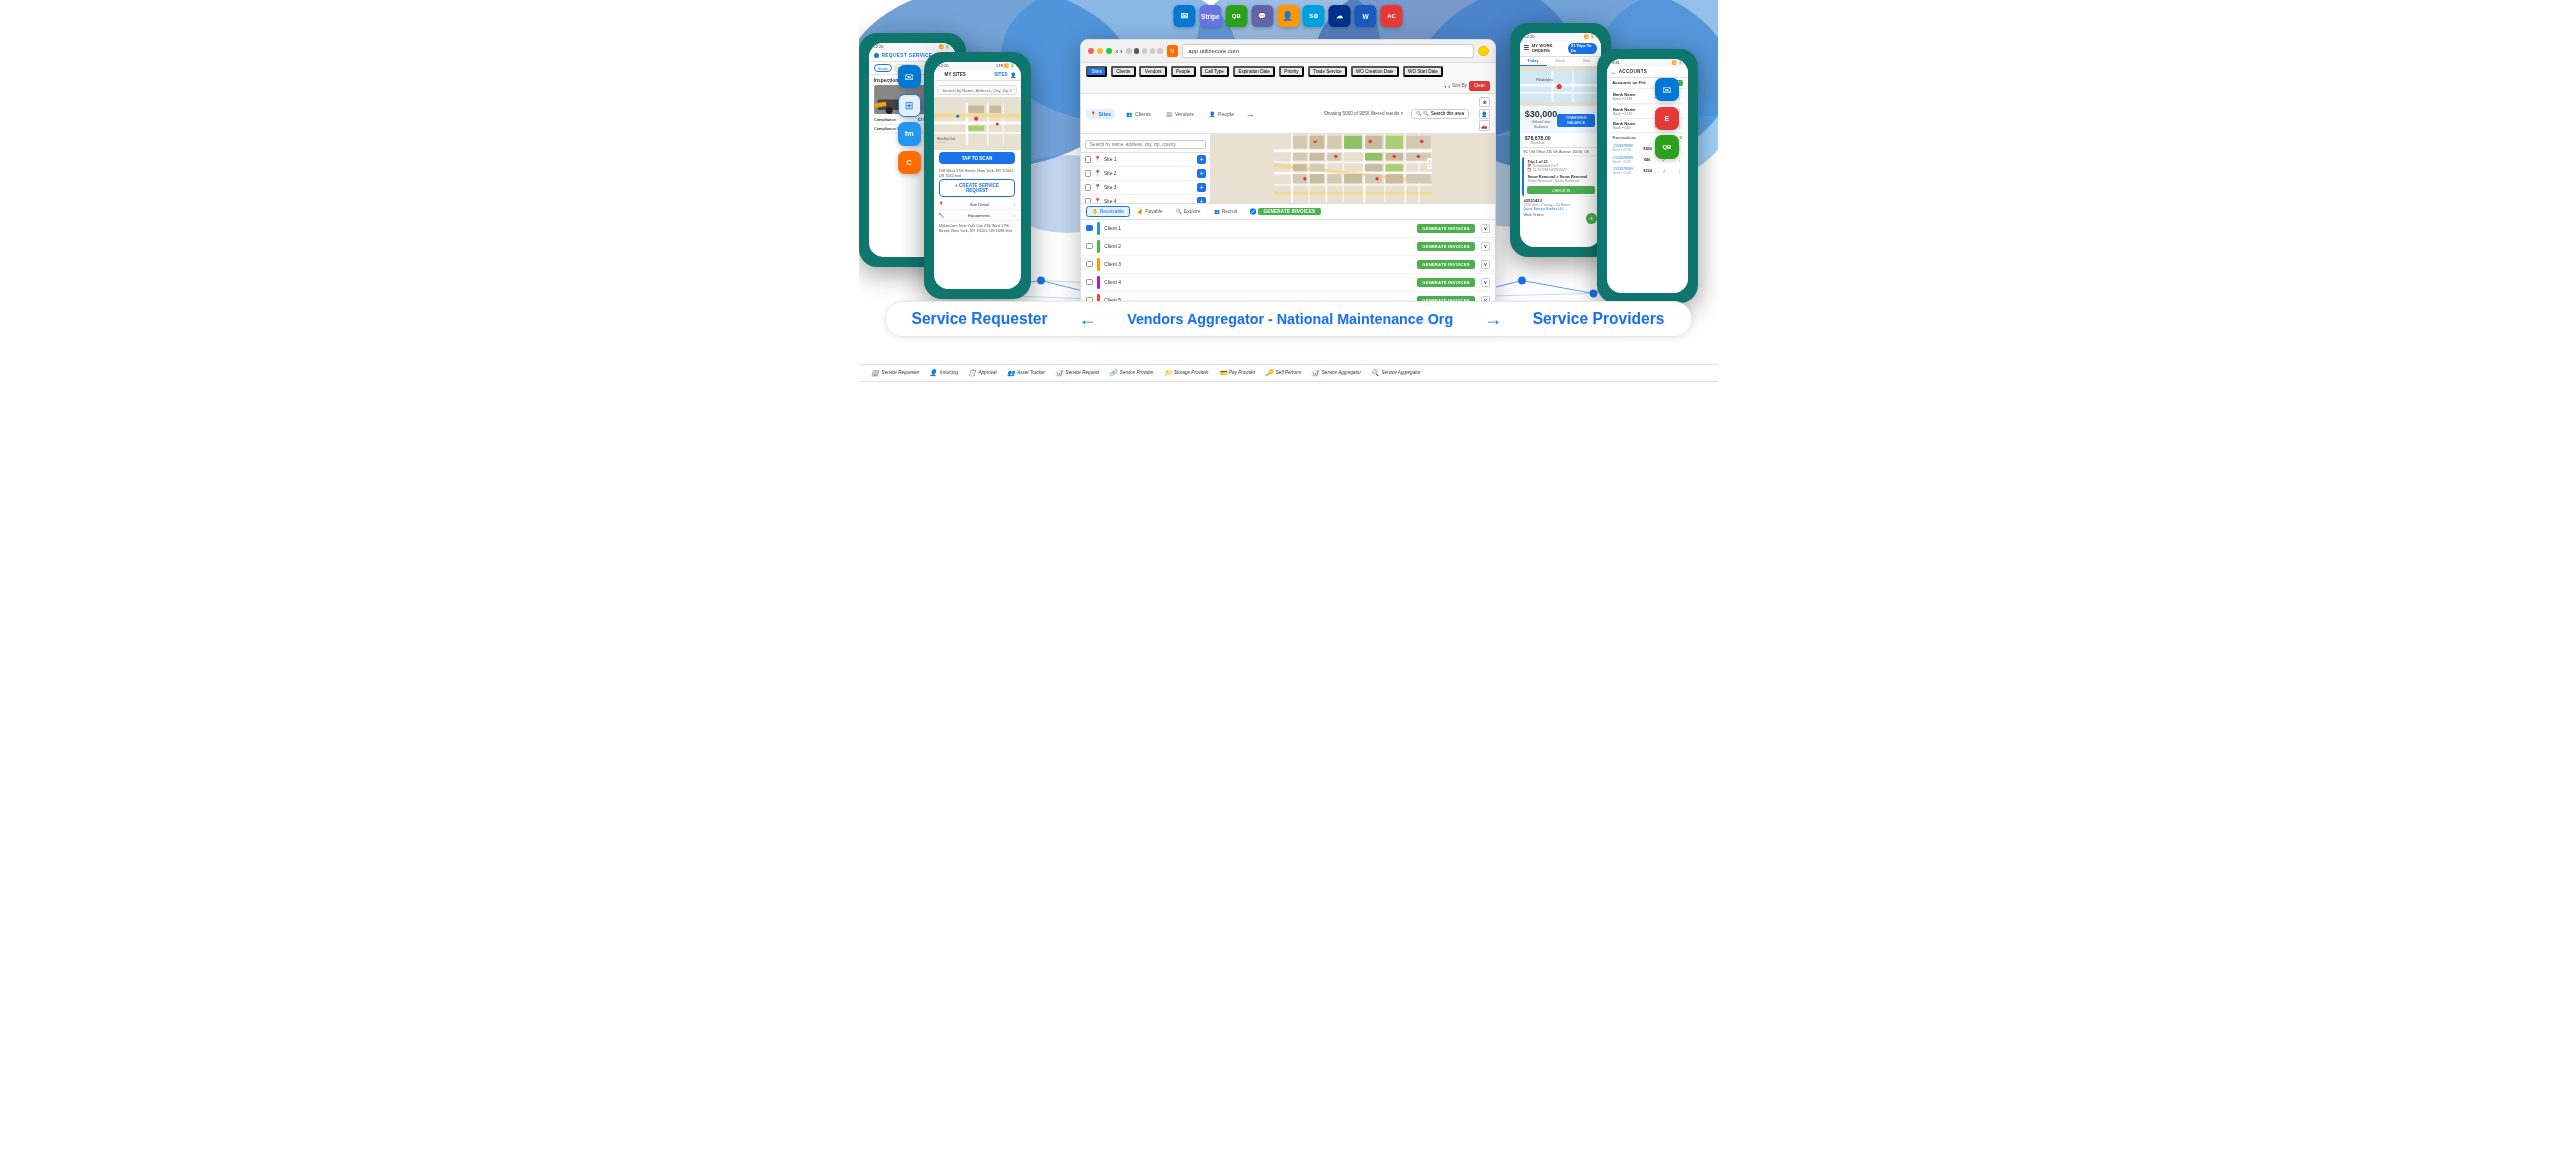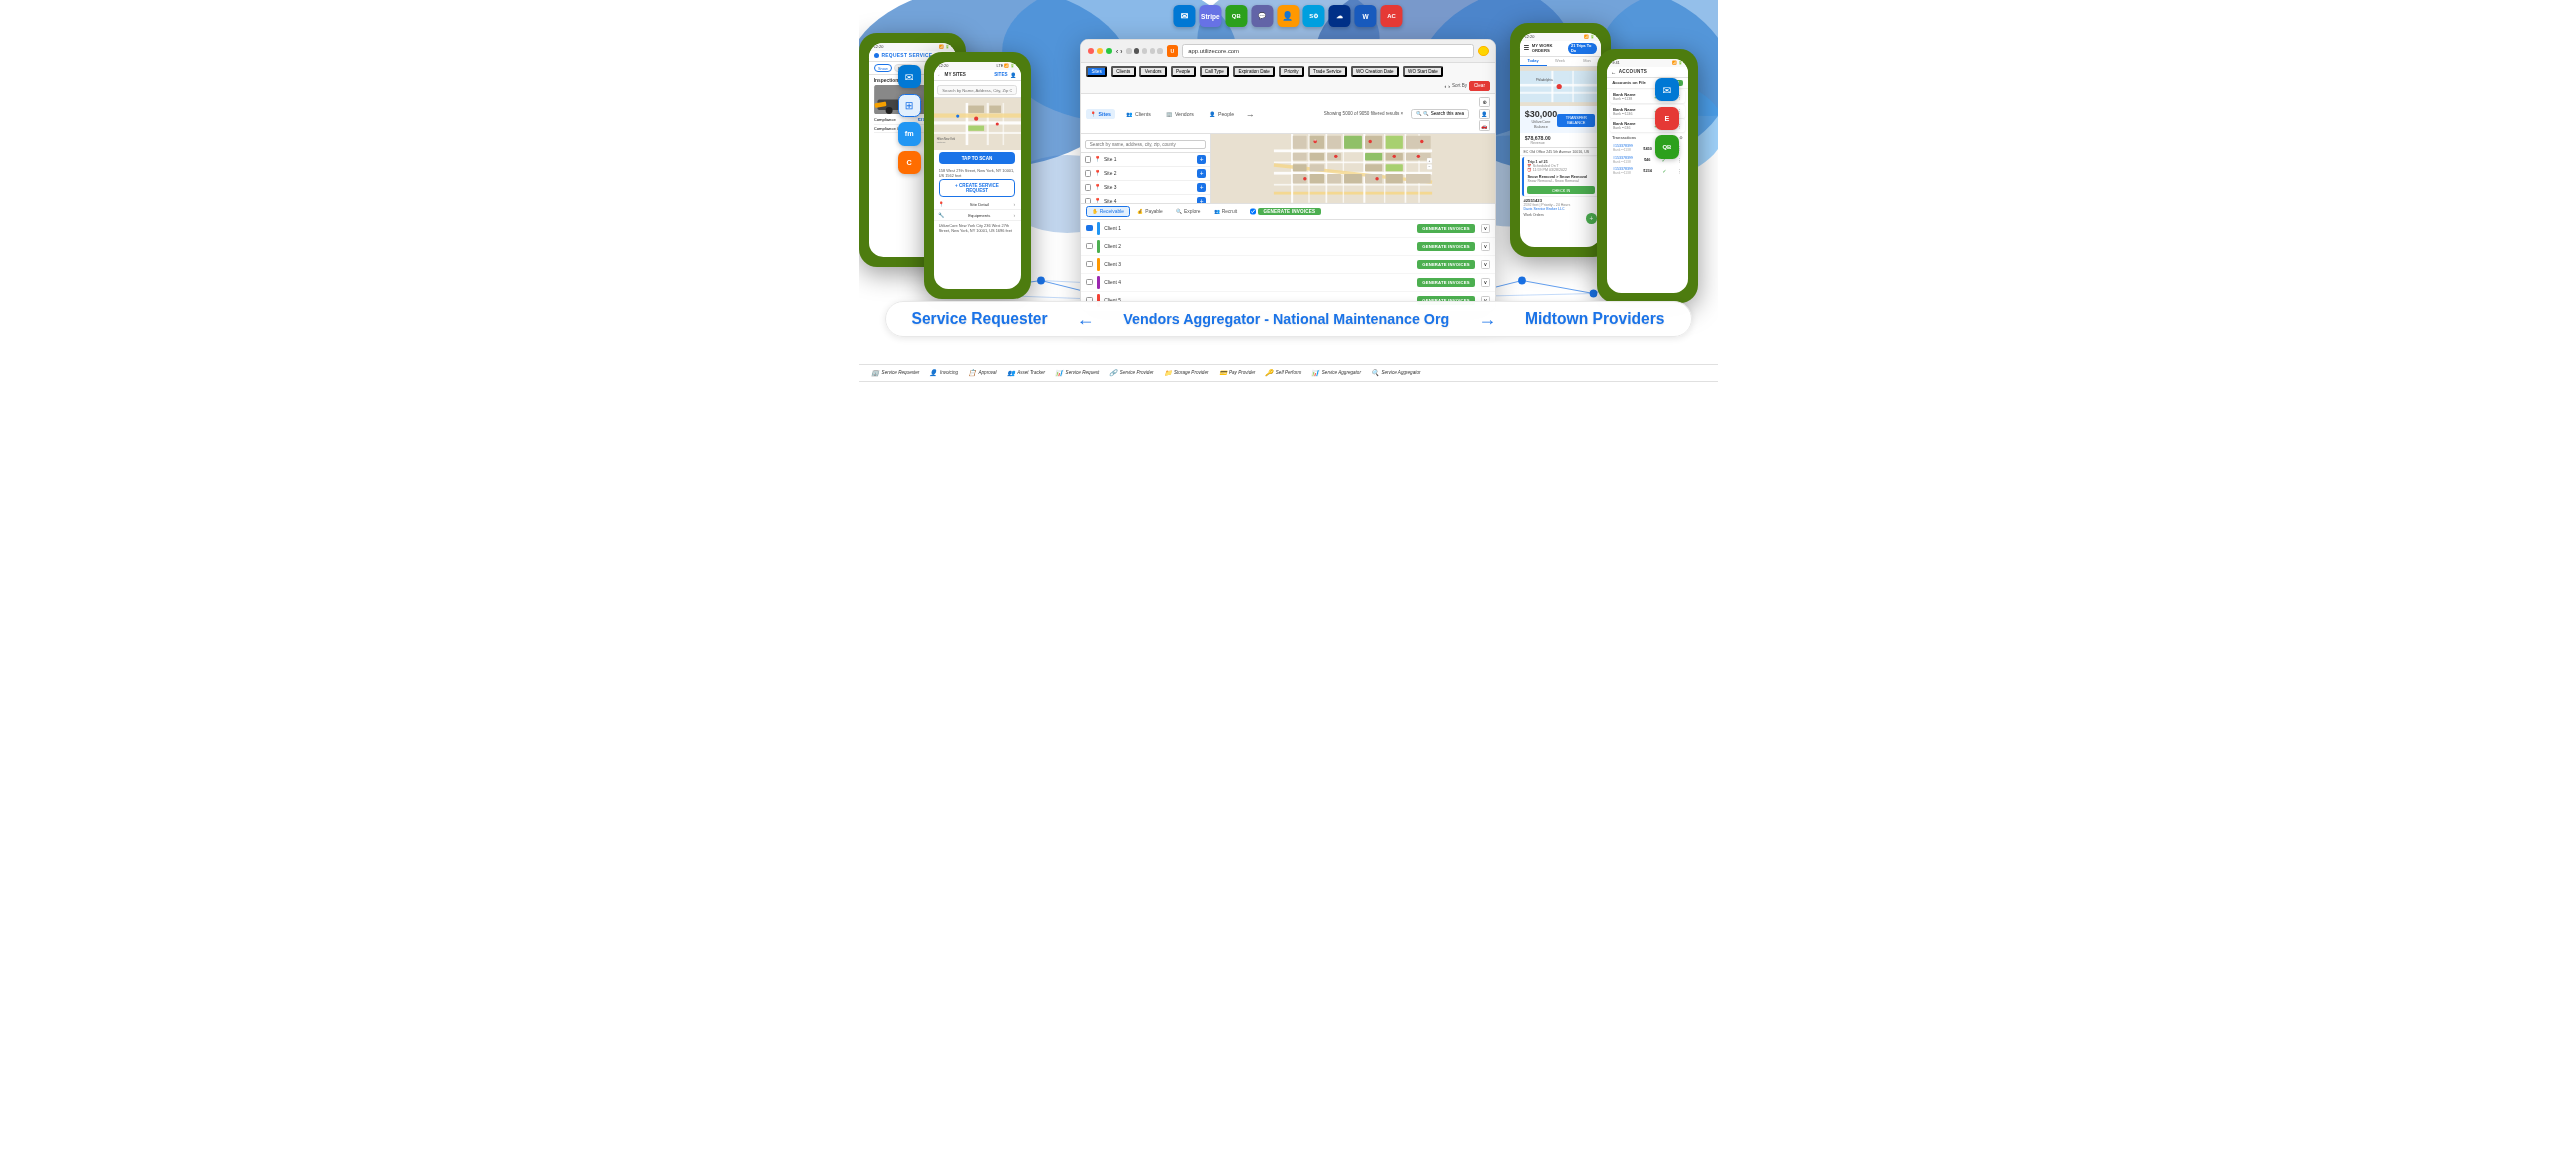--- a/index.html
+++ b/index.html
@@ -368,21 +368,21 @@
       top: 26px;
       left: 13px;
       width: 107px;
       height: 234px;
       z-index: 6;
     }
 
     .phone-frame {
       width: 100%;
       height: 100%;
-      background: #4d7c0f;
+      background: #0f766e;
       border-radius: 18px;
       padding: 10px;
       box-shadow: 0 6.5px 26px rgba(0,0,0,0.4);
       position: relative;
     }
 
     .phone-screen {
       width: 100%;
       height: 100%;
       background: #fff;
@@ -1478,21 +1478,21 @@
         </div>
       </div>
     </div>
   </div>
 
   <div class="label-strip">
     <span class="main-label">Service Requester</span>
     <span class="label-arrow" style="font-size:18px;">←</span>
     <span class="main-label" style="font-size:14.3px;">Vendors Aggregator - National Maintenance Org</span>
     <span class="label-arrow" style="font-size:18px;">→</span>
-    <span class="main-label">Midtown Providers</span>
+    <span class="main-label">Service Providers</span>
   </div>
 
   <div class="features-row">
     <div class="feature-item">
       <span class="feature-icon">🏢</span>
       <span>Service Requester</span>
     </div>
     <div class="feature-item">
       <span class="feature-icon">👤</span>
       <span>Invoicing</span>

